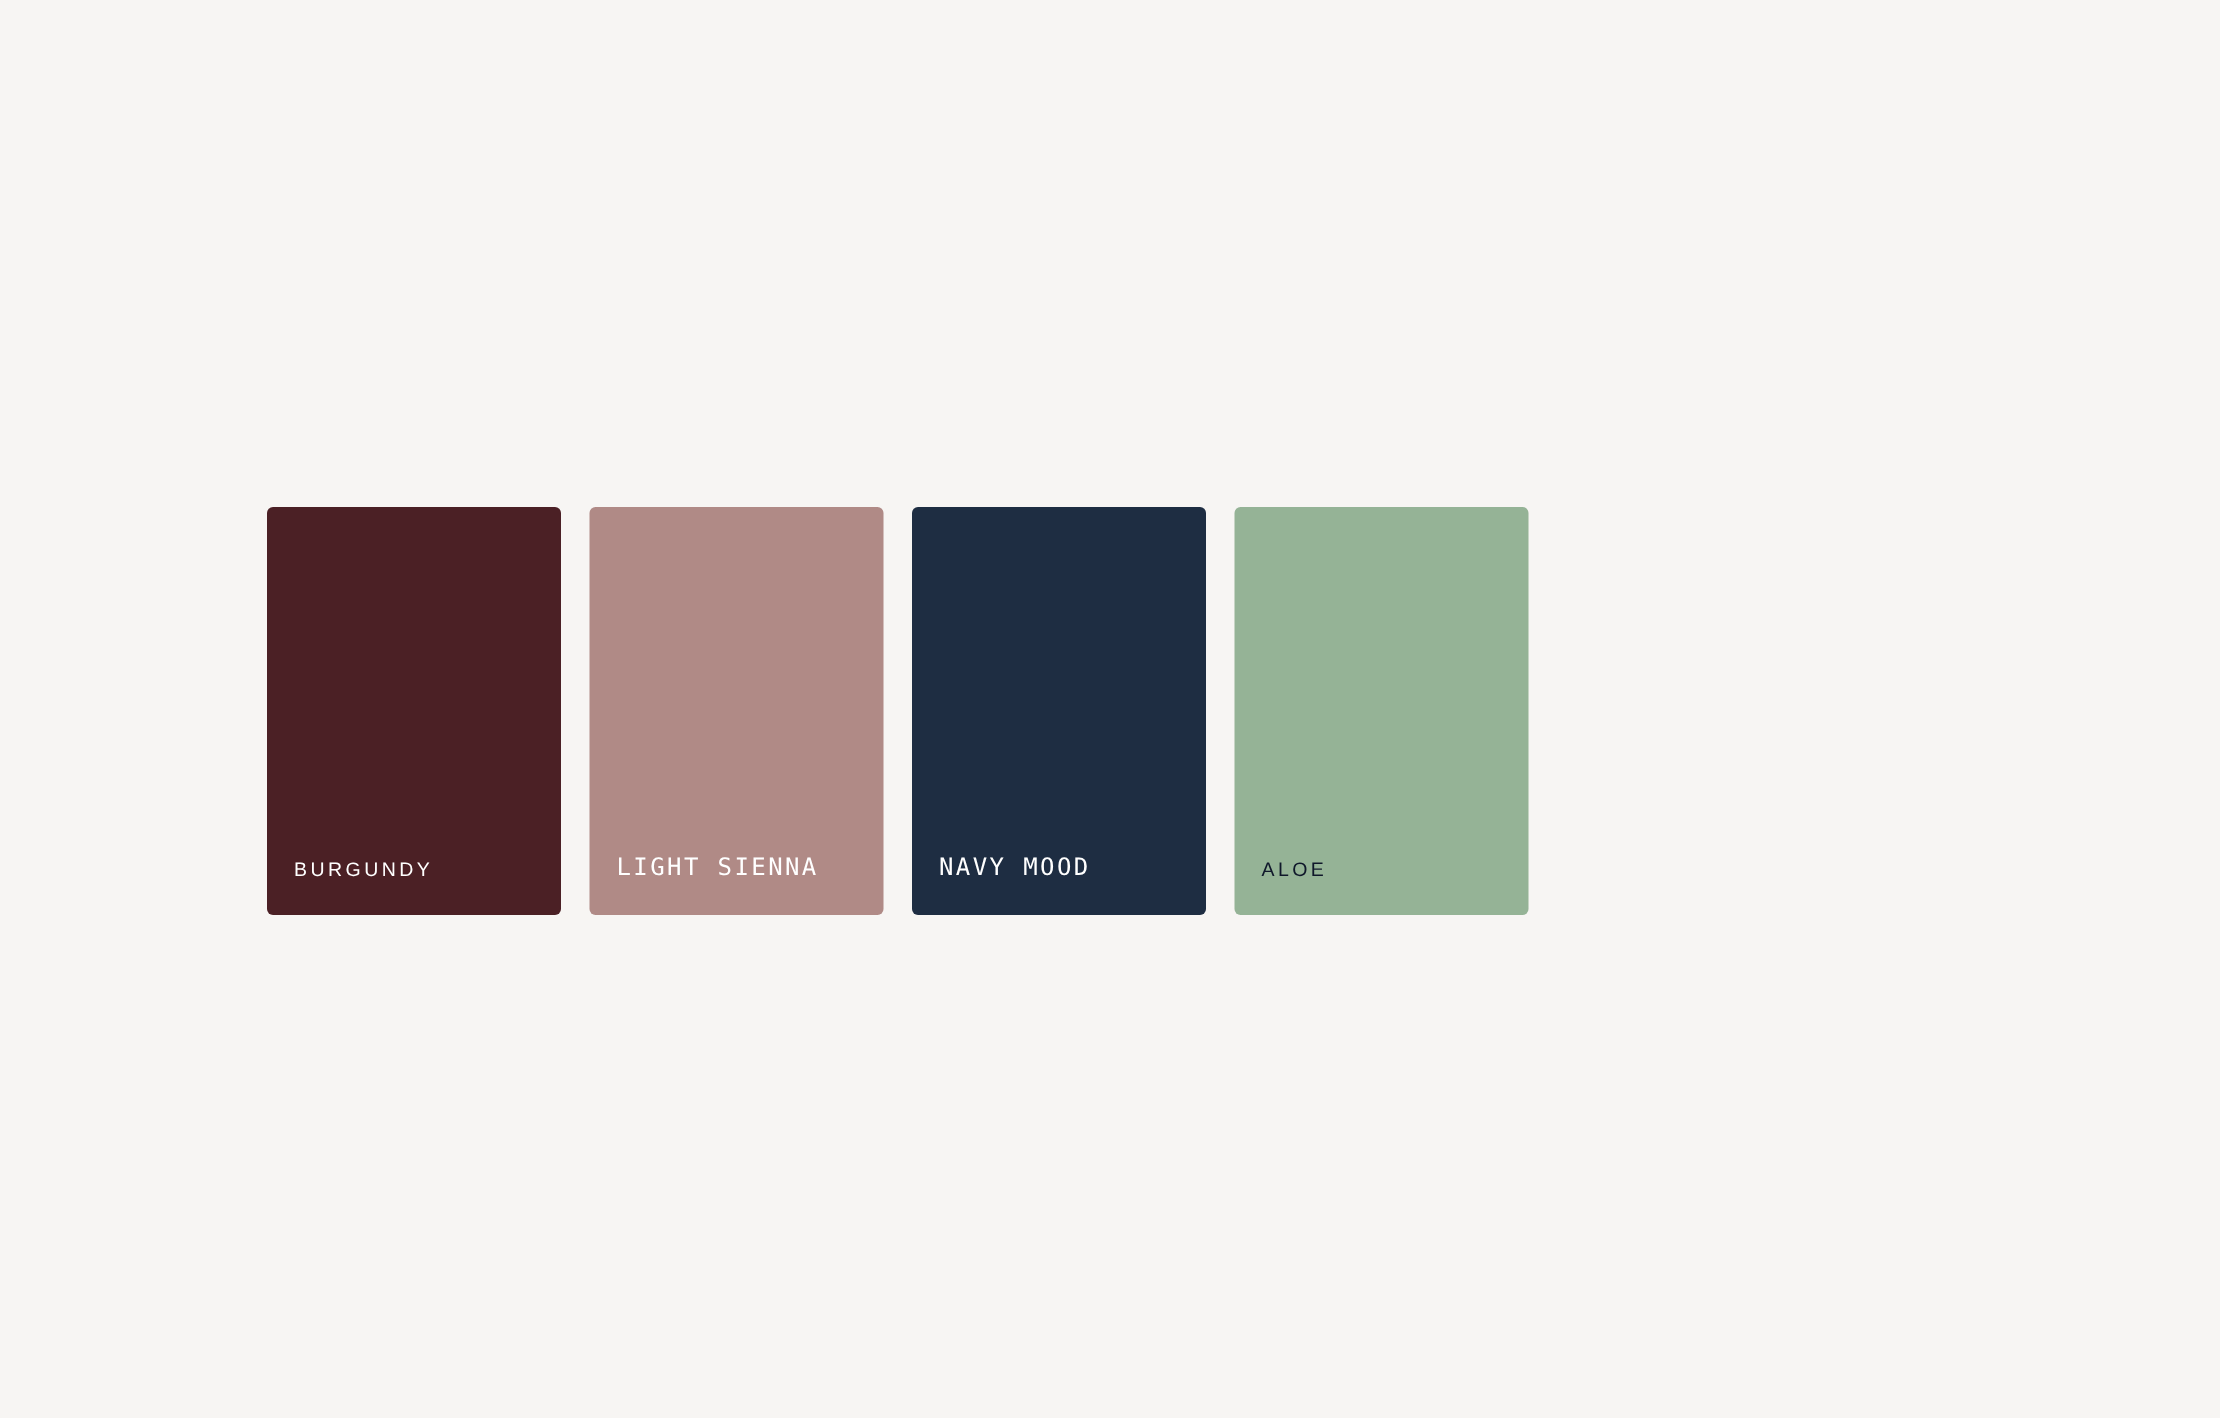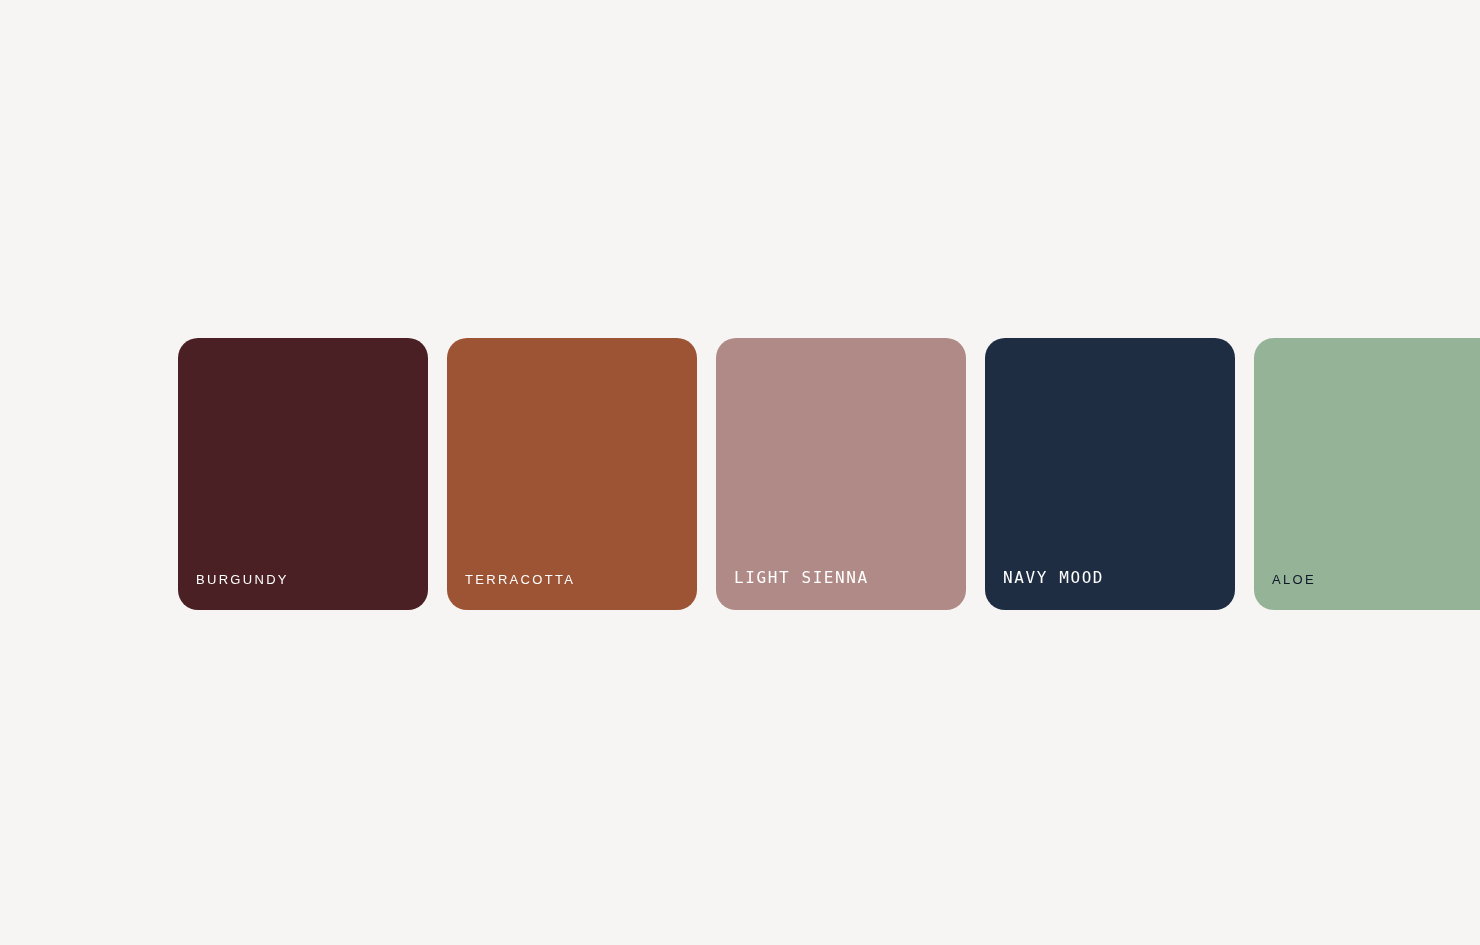--- a/index.html
+++ b/index.html
@@ -24,23 +24,23 @@
     position: absolute;
     left: 178px;
     top: 338px;
     display: flex;
     flex-direction: row;
     align-items: flex-start;
     gap: 19px;
   }
   .swatch {
     position: relative;
-    width: 250px;
+    width: 196px;
     height: 272px;
-    border-radius: 20px;
+    border-radius: 4px;
     box-sizing: border-box;
     flex: 0 0 auto;
     overflow: hidden;
   }
   .swatch-label {
     position: absolute;
     left: 18px;
     bottom: 24px;
     color: #ffffff;
     font-size: 13px;
@@ -61,23 +61,20 @@
   }
 </style>
 </head>
 <body>
 
 <div class="canvas" style="background: rgb(247, 245, 243);">
   <div class="palette-row" id="palette-row">
       <div class="swatch" style="background: rgb(75, 32, 37);">
         <span class="swatch-label font-sans" style="color: rgb(255, 255, 255);">BURGUNDY</span>
       </div>
-      <div class="swatch" style="background: rgb(156, 84, 53);">
-        <span class="swatch-label font-sans" style="color: rgb(255, 255, 255);">TERRACOTTA</span>
-      </div>
       <div class="swatch" style="background: rgb(176, 138, 134);">
         <span class="swatch-label font-mono" style="color: rgb(255, 255, 255);">LIGHT SIENNA</span>
       </div>
       <div class="swatch" style="background: rgb(30, 45, 66);">
         <span class="swatch-label font-mono" style="color: rgb(255, 255, 255);">NAVY MOOD</span>
       </div>
       <div class="swatch" style="background: rgb(149, 179, 150);">
         <span class="swatch-label font-sans" style="color: #0f172a;">ALOE</span>
       </div>
     </div>

